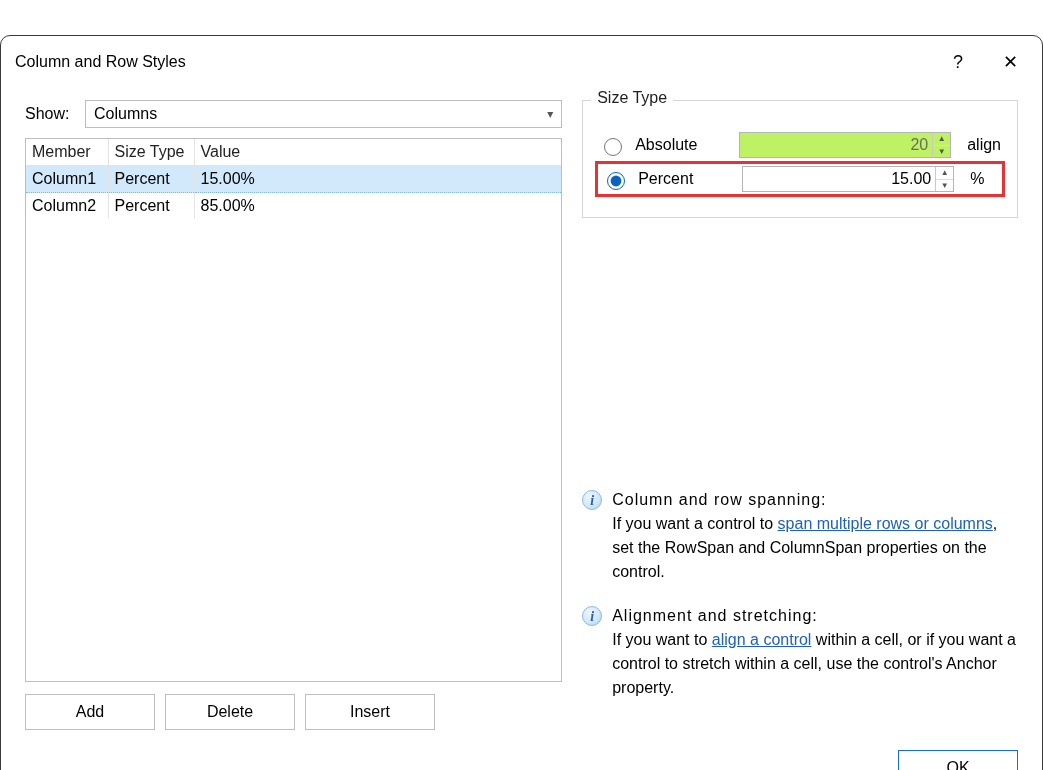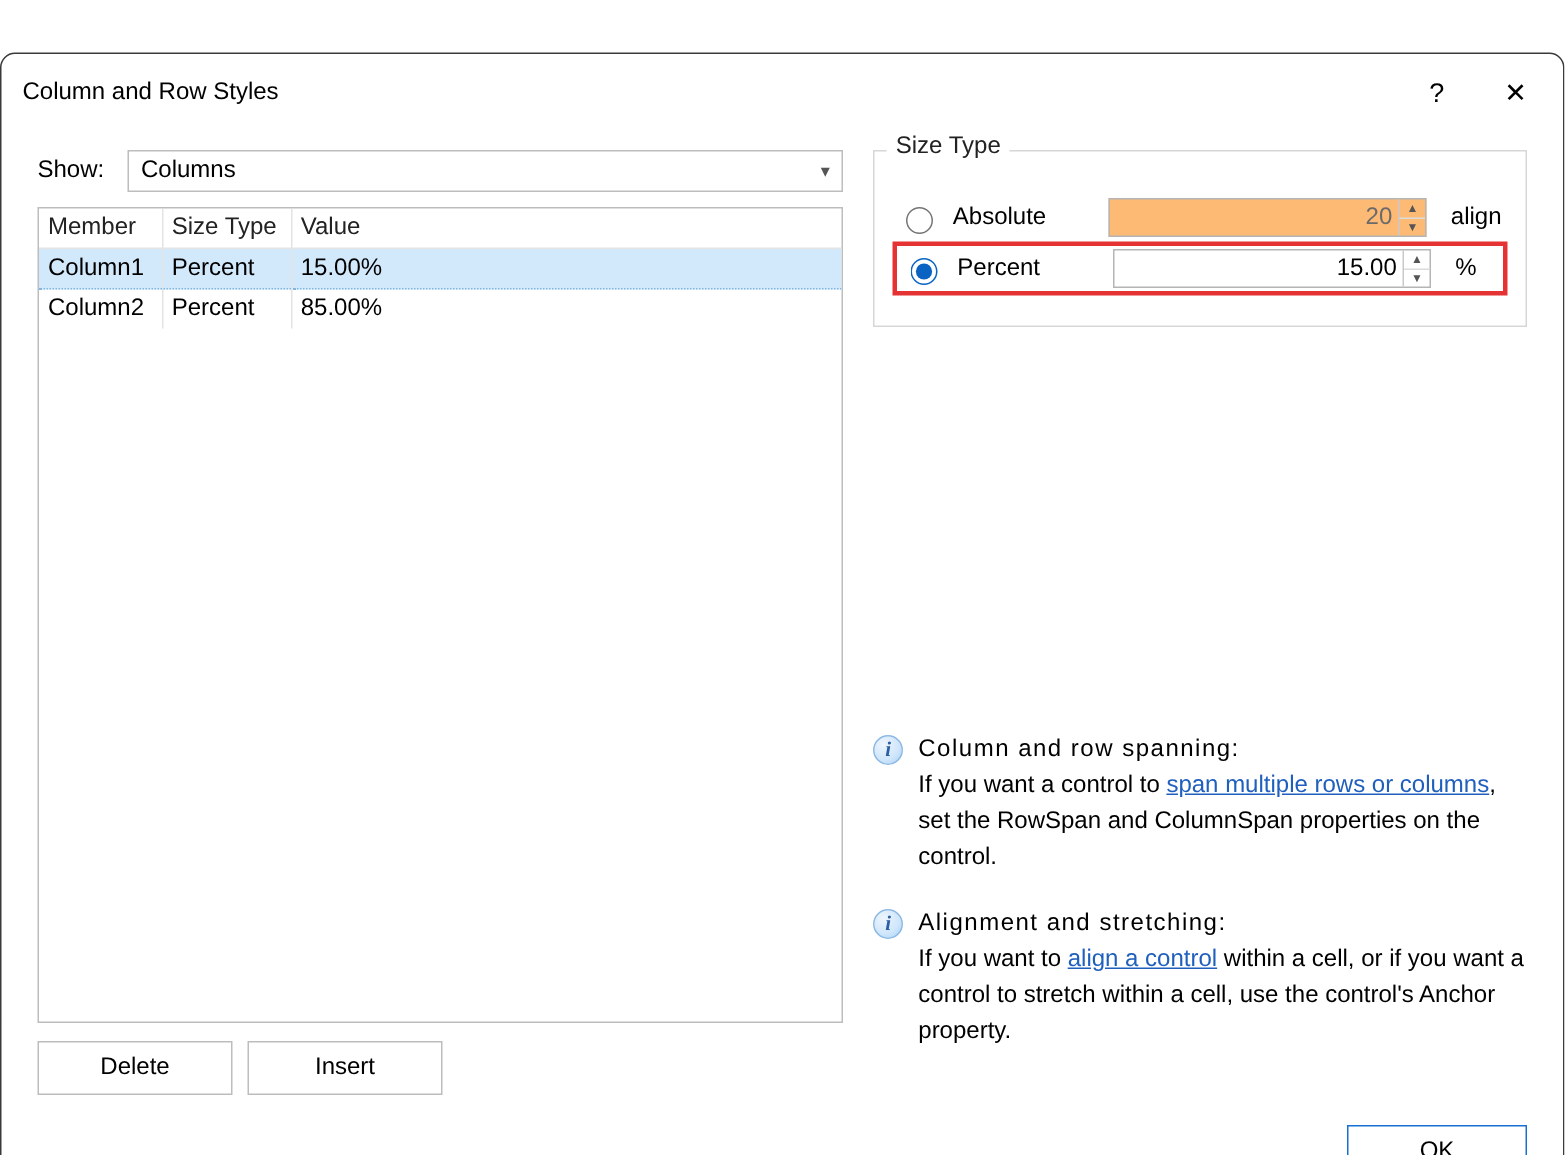--- a/index.html
+++ b/index.html
@@ -70,21 +70,21 @@
   .radio-row {
     display: flex; align-items: center; gap: 10px;
     height: 36px;
   }
   .radio-row input[type=radio] { width: 18px; height: 18px; accent-color:#0a63c2; }
   .radio-row .rlabel { width: 94px; font-size: 16px; }
   .spin {
     width: 212px; height: 26px; border: 1px solid #b5b5b5;
     display: flex; align-items: center; background: #fff;
   }
-  .spin.disabled { background: #fdba74; color: #6a6a6a; }
+  .spin.disabled { background: #bef264; color: #6a6a6a; }
   .spin .num { flex:1; text-align: right; padding-right: 4px; font-size: 16px; }
   .spin .arrows {
     width: 18px; height: 100%; border-left: 1px solid #c9c9c9;
     display:flex; flex-direction:column;
   }
   .spin .arrows div { flex:1; font-size:8px; display:flex;align-items:center;justify-content:center;color:#555;border-bottom:1px solid #dcdcdc;}
   .spin .arrows div:last-child{border-bottom:none;}
   .suffix { font-size: 16px; margin-left: 6px; }
   .hl { border: 3px solid #e53333; padding: 2px 4px; margin: -2px -4px; }
 
@@ -146,20 +146,21 @@
             <tr>
               <td class="c1">Column2</td>
               <td class="c2">Percent</td>
               <td>85.00%</td>
             </tr>
           </tbody>
         </table>
       </div>
 
       <div class="btnrow">
+        <div class="btn">Add</div>
         <div class="btn">Delete</div>
         <div class="btn">Insert</div>
       </div>
     </div>
 
     <div class="right">
       <div class="group">
         <span class="legend">Size Type</span>
 
         <div class="radio-row">

